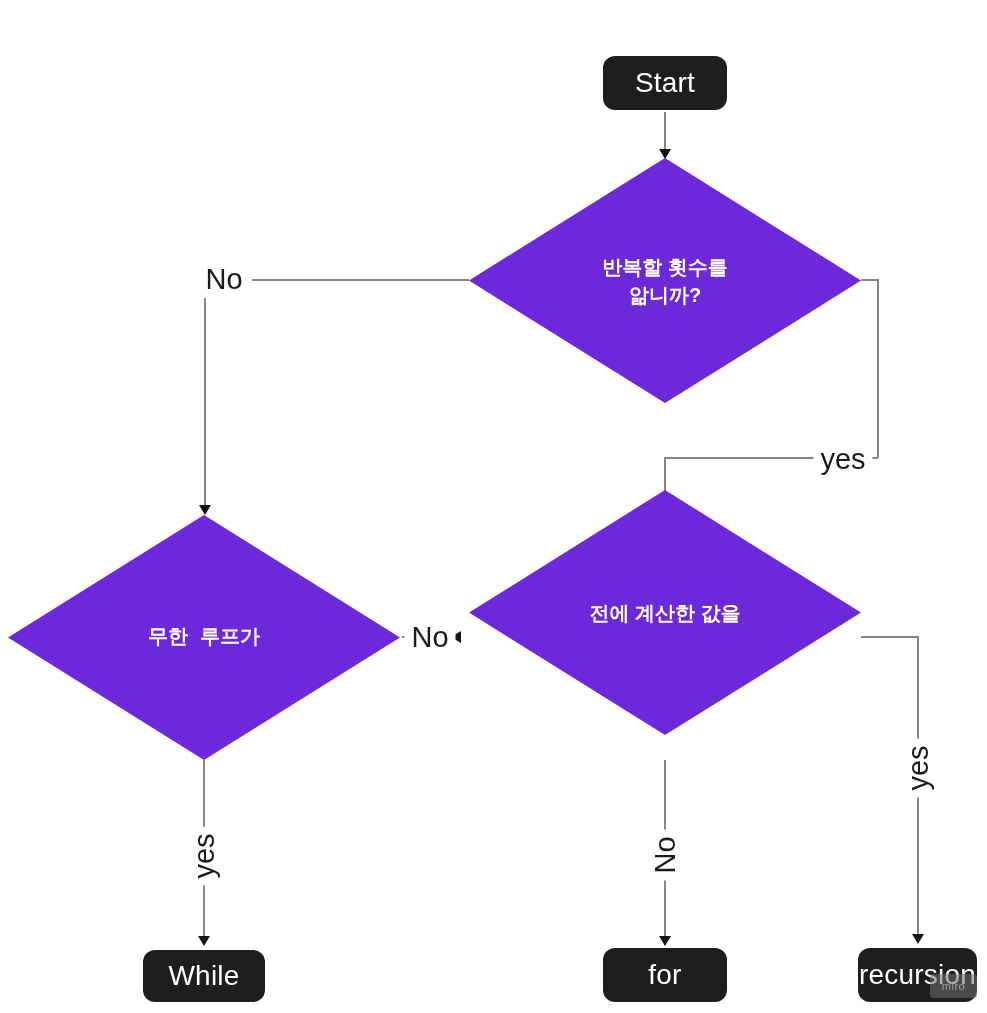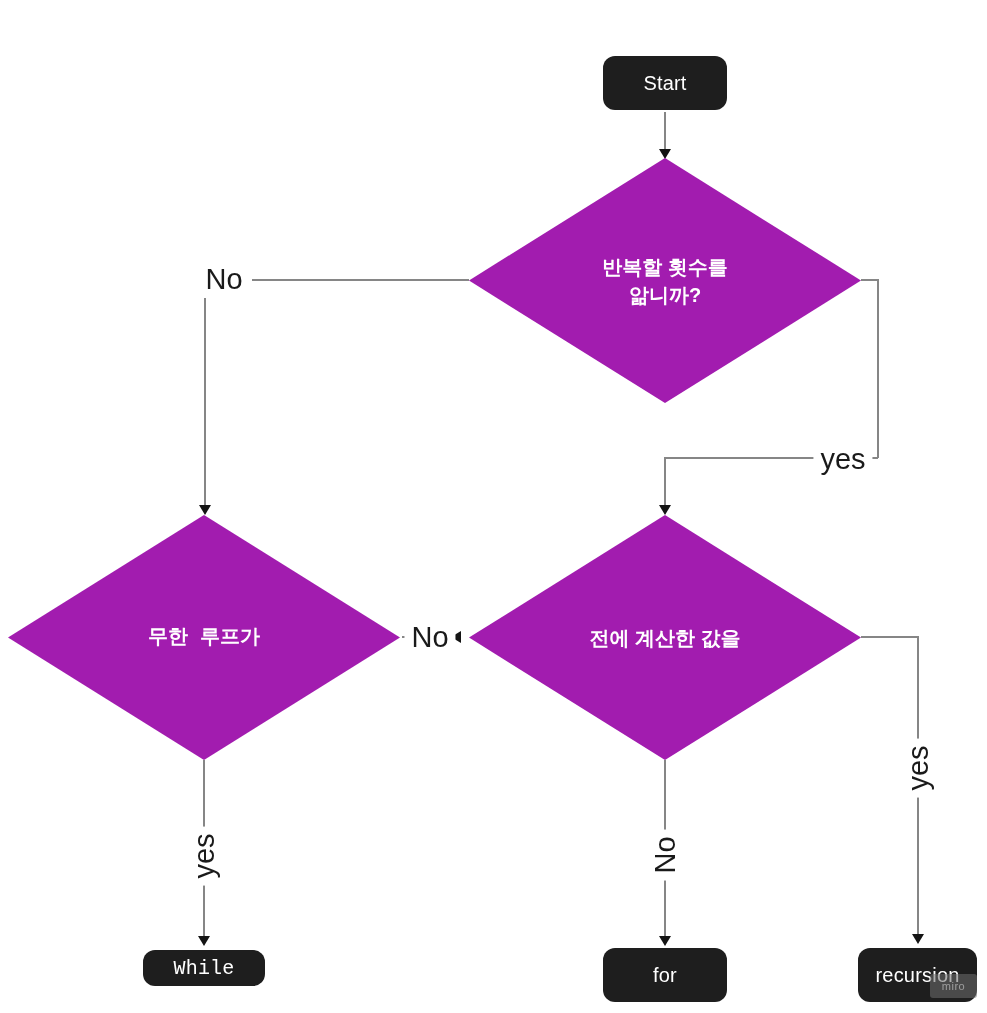--- a/index.html
+++ b/index.html
@@ -3,24 +3,24 @@
 <meta charset="utf-8">
 <style>
   html,body{margin:0;padding:0;background:#fff;}
   #canvas{
     position:relative;width:987px;height:1013px;background:#ffffff;
     font-family:"Liberation Sans","DejaVu Sans",sans-serif;overflow:hidden;
   }
   .terminal{
     position:absolute;background:#1e1e1e;border-radius:12px;
     display:flex;align-items:center;justify-content:center;
-    color:#fff;font-size:20px;letter-spacing:.2px;
+    color:#fff;font-size:28px;letter-spacing:.2px;
   }
   .diamond{
-    position:absolute;background:#a21caf;
+    position:absolute;background:#6d28d9;
     clip-path:polygon(50% 0,100% 50%,50% 100%,0 50%);
     display:flex;flex-direction:column;align-items:center;justify-content:center;
     color:#fff;font-weight:bold;font-size:20px;line-height:28px;text-align:center;
   }
   .line{position:absolute;background:#868686;}
   .arrow-down{position:absolute;width:0;height:0;
     border-left:6px solid transparent;border-right:6px solid transparent;
     border-top:10px solid #141414;}
   .arrow-left{position:absolute;width:0;height:0;
     border-top:6px solid transparent;border-bottom:6px solid transparent;
@@ -75,25 +75,25 @@
 
   <div class="diamond" style="left:469px;top:158px;width:392px;height:245px;">
     <span>반복할 횟수를</span>
     <span>앎니까?</span>
   </div>
 
   <div class="diamond" style="left:8px;top:515px;width:392px;height:245px;font-family:Liberation Mono, monospace;">
     <span>무한 루프가</span>
   </div>
 
-  <div class="diamond" style="left:469px;top:515px;width:392px;height:245px;">
+  <div class="diamond" style="left:469px;top:490px;width:392px;height:245px;">
     <span>전에 계산한 값을</span>
   </div>
 
-  <div class="terminal" style="left:143px;top:950px;width:122px;height:36px;font-family:Liberation Mono, monospace;">
+  <div class="terminal" style="left:143px;top:950px;width:122px;height:52px;">
     <span>While</span>
   </div>
 
   <div class="terminal" style="left:603px;top:948px;width:124px;height:54px;">
     <span>for</span>
   </div>
 
   <div class="terminal" style="left:858px;top:948px;width:119px;height:54px;">
     <span>recursion</span>
   </div>

